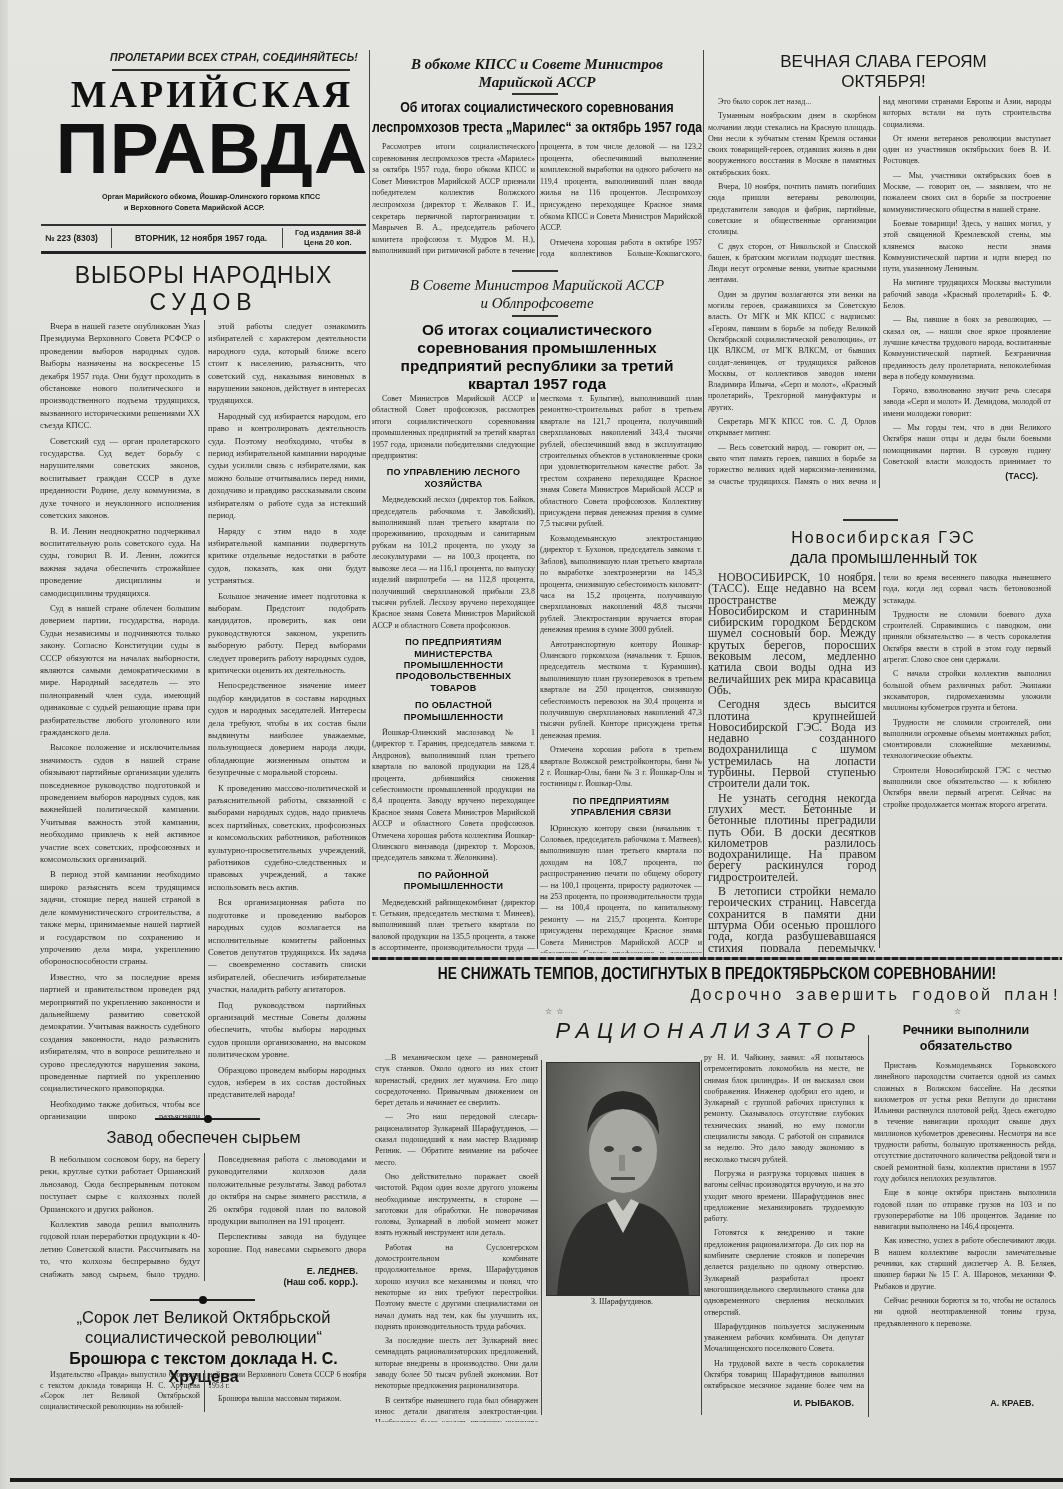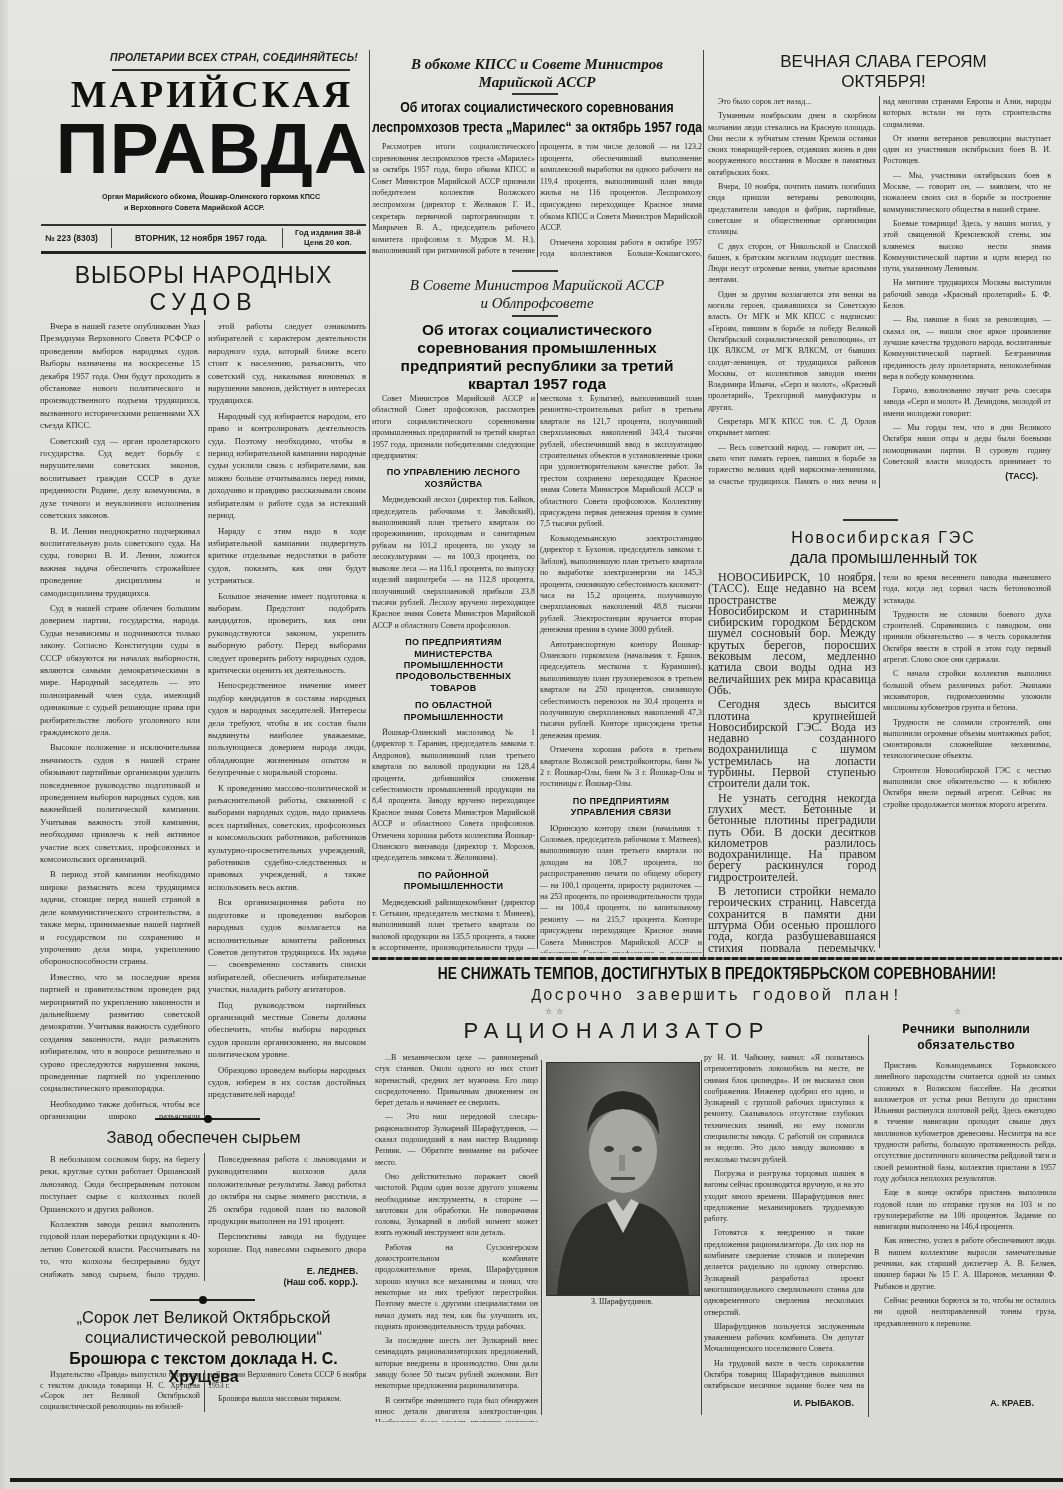--- a/index.html
+++ b/index.html
@@ -211,24 +211,24 @@
   <div class="col body-text" style="left:883px;top:572px;width:168px;height:380px;font-size:8px;line-height:11.3px;">
     <p style="text-indent:0;">тели во время весеннего паводка нынешнего года, когда лед сорвал часть бетоновозной эстакады.</p>
     <p>Трудности не сломили боевого духа строителей. Справившись с паводком, они приняли обязательство — в честь сорокалетия Октября ввести в строй в этом году первый агрегат. Слово свое они сдержали.</p>
     <p>С начала стройки коллектив выполнил большой объем различных работ. Экипажи экскаваторов, гидромеханизмы уложили миллионы кубометров грунта и бетона.</p>
     <p>Трудности не сломили строителей, они выполнили огромные объемы монтажных работ, смонтировали сложнейшие механизмы, технологические объекты.</p>
     <p>Строители Новосибирской ГЭС с честью выполнили свое обязательство — к юбилею Октября ввели первый агрегат. Сейчас на стройке продолжается монтаж второго агрегата.</p>
   </div>
 
   <div class="rule-h" style="left:372px;top:957px;width:690px;height:3px;background:repeating-linear-gradient(90deg,#222 0 6px,#888 6px 8px);"></div>
   <div class="abs center" style="left:372px;top:965px;width:690px;font-family:'Liberation Sans',sans-serif;font-weight:bold;font-size:16px;color:#111;white-space:nowrap;transform:scaleX(.86);transform-origin:center;">НЕ СНИЖАТЬ ТЕМПОВ, ДОСТИГНУТЫХ В ПРЕДОКТЯБРЬСКОМ СОРЕВНОВАНИИ!</div>
-  <div class="abs center" style="left:372px;top:987px;width:690px;font-family:'Liberation Mono',monospace;font-size:16px;letter-spacing:2px;color:#222;">Досрочно завершить годовой план!</div>
+  <div class="abs center" style="left:372px;top:987px;width:690px;font-family:'Liberation Mono',monospace;font-size:16px;letter-spacing:2px;color:#222;text-align:right;">Досрочно завершить годовой план!</div>
   <div class="abs" style="left:545px;top:1007px;font-size:8px;letter-spacing:4px;color:#333;">☆☆</div>
 
-  <div class="abs center" style="left:372px;top:1018px;width:490px;font-family:'Liberation Sans',sans-serif;font-size:22px;letter-spacing:7px;color:#1a1a1a;">РАЦИОНАЛИЗАТОР</div>
+  <div class="abs center" style="left:372px;top:1018px;width:490px;font-family:'Liberation Sans',sans-serif;font-style:italic;font-size:22px;letter-spacing:7px;color:#1a1a1a;text-align:right;">РАЦИОНАЛИЗАТОР</div>
 
   <div class="col body-text" style="left:375px;top:1052px;width:163px;height:370px;font-size:8px;line-height:11.3px;">
     <p>...В механическом цехе — равномерный стук станков. Около одного из них стоит коренастый, средних лет мужчина. Его лицо сосредоточенно. Привычным движением он берет деталь и начинает ее сверлить.</p>
     <p>— Это наш передовой слесарь-рационализатор Зулкарнай Шарафутдинов, — сказал подошедший к нам мастер Владимир Репник. — Обратите внимание на рабочее место.</p>
     <p>Оно действительно поражает своей чистотой. Рядом один возле другого уложены необходимые инструменты, в стороне — заготовки для обработки. Не поворачивая головы, Зулкарнай в любой момент может взять нужный инструмент или деталь.</p>
     <p>Работая на Суслонгерском домостроительном комбинате продолжительное время, Шарафутдинов хорошо изучил все механизмы и понял, что некоторые из них требуют перестройки. Поэтому вместе с другими специалистами он начал думать над тем, как бы улучшить их, поднять производительность труда рабочих.</p>
     <p>За последние шесть лет Зулкарнай внес семнадцать рационализаторских предложений, которые внедрены в производство. Они дали заводу более 50 тысяч рублей экономии. Вот некоторые предложения рационализатора.</p>
     <p>В сентябре нынешнего года был обнаружен износ детали двигателя электростан-ции. Необходимо было сделать проточку цилиндра высокого давления локомобиля в триста лошадиных сил. Он долго ходил около локомобиля, тщательно осматривал все его части и обнаружил дефект. Затем, придя к главному инжене-</p>
   </div>
   <div class="rule-v" style="left:541px;top:1060px;height:355px;"></div>
@@ -253,21 +253,21 @@
     <p style="text-indent:0;">ру Н. И. Чайкину, заявил: «Я попытаюсь отремонтировать локомобиль на месте, не снимая блок цилиндра». И он высказал свои соображения. Инженер одобрил его идею, и Зулкарнай с группой рабочих приступил к ремонту. Сказывалось отсутствие глубоких технических знаний, но ему помогли специалисты завода. С работой он справился за неделю. Это дало заводу экономию в несколько тысяч рублей.</p>
     <p>Погрузка и разгрузка торцовых шашек в вагоны сейчас производятся вручную, и на это уходит много времени. Шарафутдинов внес предложение механизировать трудоемкую работу.</p>
     <p>Готовятся к внедрению и такие предложения рационализатора. До сих пор на комбинате сверление стояков и поперечин делается раздельно по одному отверстию. Зулкарнай разработал проект многошпиндельного сверлильного станка для одновременного сверления нескольких отверстий.</p>
     <p>Шарафутдинов пользуется заслуженным уважением рабочих комбината. Он депутат Мочалищенского поселкового Совета.</p>
     <p>На трудовой вахте в честь сорокалетия Октября товарищ Шарафутдинов выполнил октябрьское месячное задание более чем на 200 процентов.</p>
   </div>
   <div class="sig" style="position:absolute;left:704px;top:1398px;width:150px;">И. РЫБАКОВ.</div>
 
   <div class="rule-v" style="left:868px;top:1035px;height:382px;"></div>
   <div class="abs" style="left:954px;top:1007px;font-size:8px;color:#333;">☆</div>
-  <div class="abs center" style="left:872px;top:1022px;width:188px;font-family:Liberation Mono, monospace;font-weight:bold;font-size:12.5px;line-height:16px;color:#111;">
+  <div class="abs center" style="left:872px;top:1022px;width:188px;font-family:Liberation Sans, sans-serif;font-weight:bold;font-size:12.5px;line-height:16px;color:#111;">
     <div>Речники выполнили</div>
     <div>обязательство</div>
   </div>
   <div class="col body-text" style="left:874px;top:1060px;width:182px;height:338px;font-size:8px;line-height:11.3px;">
     <p>Пристань Козьмодемьянск Горьковского линейного пароходства считается одной из самых сложных в Волжском бассейне. На десятки километров от устья реки Ветлуги до пристани Ильинки растянулся плотовой рейд. Здесь ежегодно в течение навигации проходит свыше двух миллионов кубометров древесины. Несмотря на все трудности работы, большую протяженность рейда, отсутствие достаточного количества рейдовой тяги и своей ремонтной базы, коллектив пристани в 1957 году добился неплохих результатов.</p>
     <p>Еще в конце октября пристань выполнила годовой план по отправке грузов на 103 и по грузопереработке на 106 процентов. Задание по навигации выполнено на 146,4 процента.</p>
     <p>Как известно, успех в работе обеспечивают люди. В нашем коллективе выросли замечательные речники, как старший диспетчер А. В. Беляев, шкипер баржи № 15 Г. А. Шаронов, механики Ф. Рыбаков и другие.</p>
     <p>Сейчас речники борются за то, чтобы не осталось ни одной неотправленной тонны груза, предъявленного к перевозке.</p>
   </div>
   <div class="sig" style="position:absolute;left:874px;top:1398px;width:160px;">А. КРАЕВ.</div>

